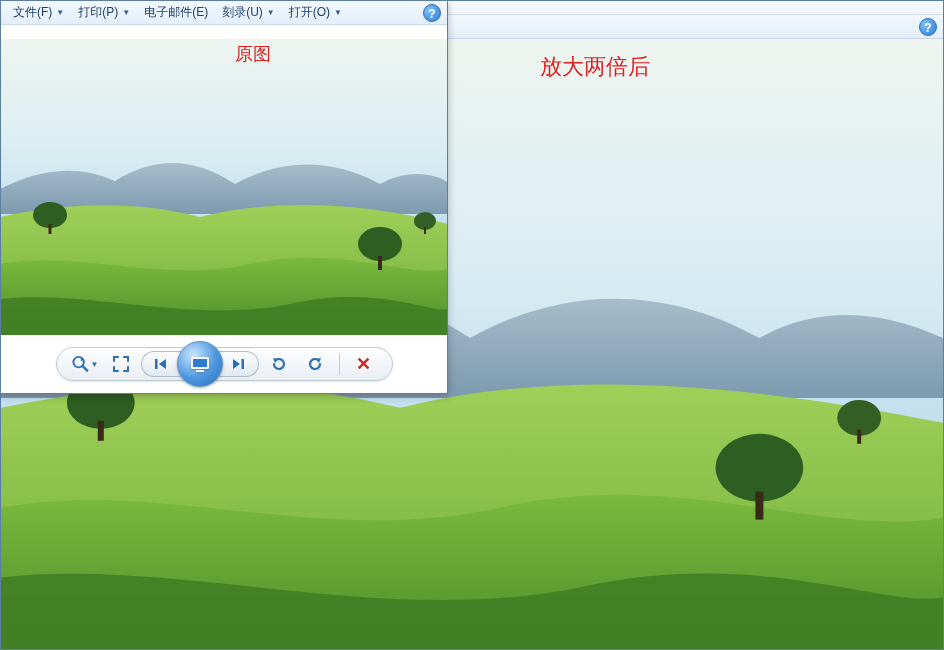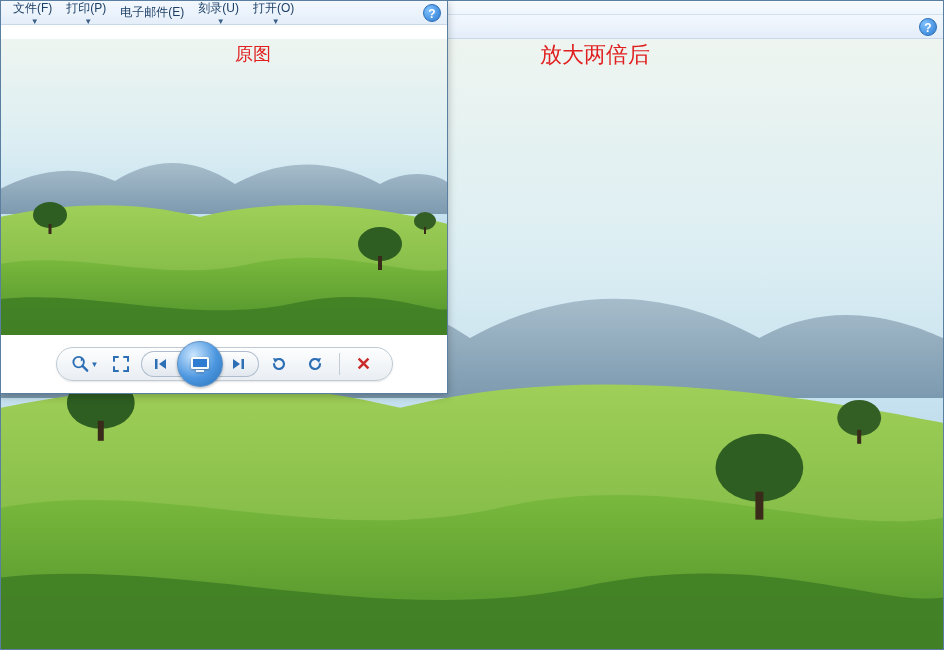--- a/index.html
+++ b/index.html
@@ -43,21 +43,21 @@
     text-align: center; line-height: 18px;
     border: 1px solid #2a6db5;
     cursor: pointer;
   }
   .win-large .img-area {
     position: absolute;
     left: 0; top: 38px; right: 0; bottom: 0;
   }
   .overlay-label-large {
     position: absolute;
-    top: 40px; left: 540px;
+    top: 52px; left: 540px;
     color: #e02020;
     font-size: 22px;
     font-weight: 400;
     z-index: 50;
     pointer-events: none;
   }
 
   
   .win-small {
     position: absolute;
@@ -89,21 +89,20 @@
     padding-left: 8px;
     position: relative;
   }
   .menu-item {
     color: #1d3f66;
     padding: 0 4px;
     cursor: pointer;
     display: flex;
     align-items: center;
     margin-right: 6px;
-    flex-direction: column;
   }
   .menu-item .arrow {
     margin-left: 4px;
     font-size: 8px;
     color: #3a5d85;
   }
   .win-small .help-btn {
     position: absolute;
     right: 6px; top: 3px;
     width: 18px; height: 18px;

